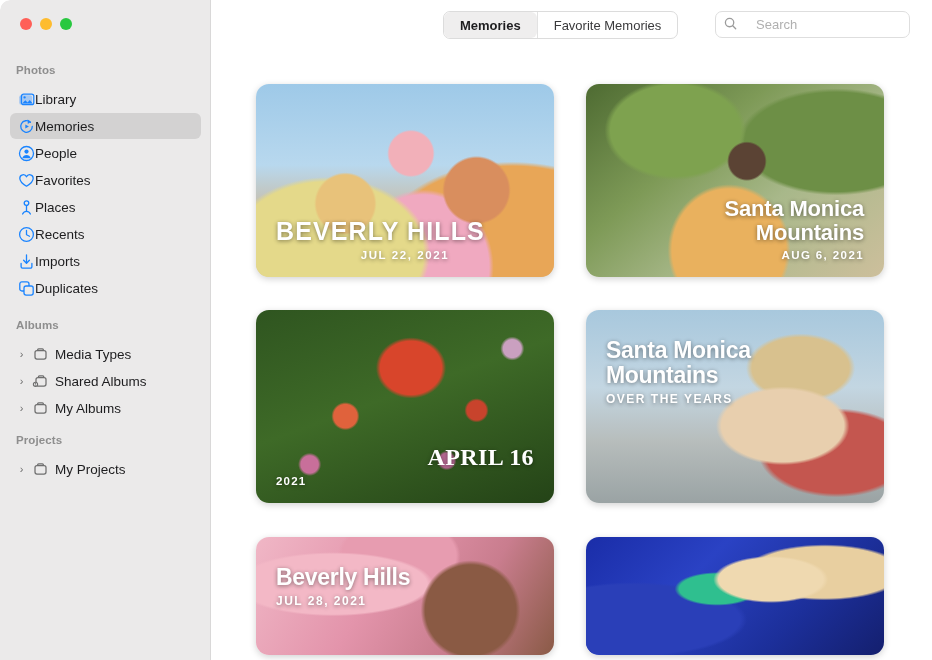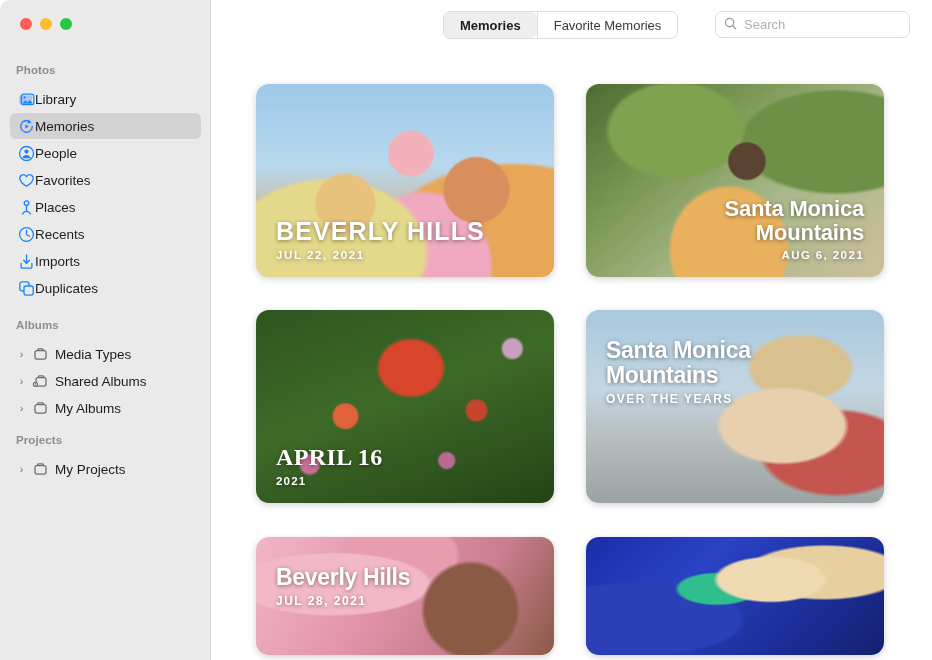--- a/index.html
+++ b/index.html
@@ -102,21 +102,21 @@
 
   #search {
     position: absolute; left: 503px; top: 11px;
     width: 195px; height: 27px;
     border: 1px solid #dedede;
     border-radius: 7px;
     background: #ffffff;
     display: flex; align-items: center;
     padding-left: 8px; gap: 7px;
   }
-  #search-placeholder { font-size: 13px; color: #b0b0b0; }
+  #search-placeholder { font-size: 13px; color: #b0b0b0; margin-left: 12px; }
 
   
   #grid {
     position: absolute; left: 0; top: 50px;
     width: 720px; height: 610px;
     padding: 34px 0 0 44px;
     display: grid;
     grid-template-columns: 298px 298px;
     column-gap: 32px;
     row-gap: 28px;
@@ -139,28 +139,28 @@
   .overlay.right { text-align: right; }
   .t-title { line-height: 1.06; }
   .t-sub { margin-top: 5px; }
 
   
   .st-condensed .t-title {
     font-family: "Liberation Sans Narrow", "Liberation Sans", sans-serif;
     font-weight: 700; font-size: 25px; letter-spacing: 1.1px;
     text-transform: uppercase;
   }
-  .st-condensed .t-sub { font-size: 11.5px; font-weight: 700; letter-spacing: 1.6px; }
+  .st-condensed .t-sub { font-size: 11.5px; font-weight: 700; letter-spacing: 1.6px; text-align: center; }
 
   .st-rounded .t-title { font-weight: 700; font-size: 22px; letter-spacing: -0.2px; }
   .st-rounded .t-sub { font-size: 11.5px; font-weight: 700; letter-spacing: 1.4px; }
 
   .st-serif .t-title {
     font-family: "Liberation Serif", "DejaVu Serif", serif;
-    font-weight: 700; font-size: 24px; letter-spacing: .4px;
+    font-weight: 700; font-size: 24px; letter-spacing: .4px; text-align: right;
   }
   .st-serif .t-sub { font-size: 11.5px; font-weight: 700; letter-spacing: 1.2px; }
 
   .st-sans .t-title { font-weight: 700; font-size: 23px; letter-spacing: -0.3px; }
   .st-sans .t-sub { font-size: 12px; font-weight: 700; letter-spacing: 1.5px; }
 
   .cut { height: 118px; }
 
   
   .ph1 { background:

